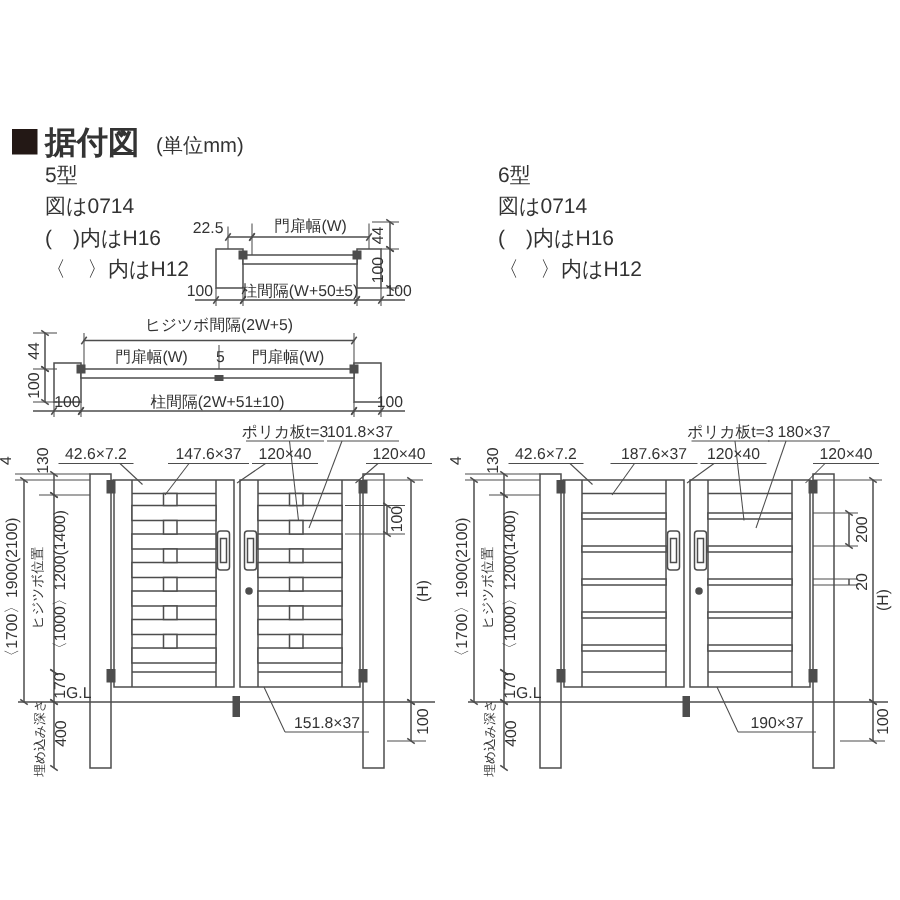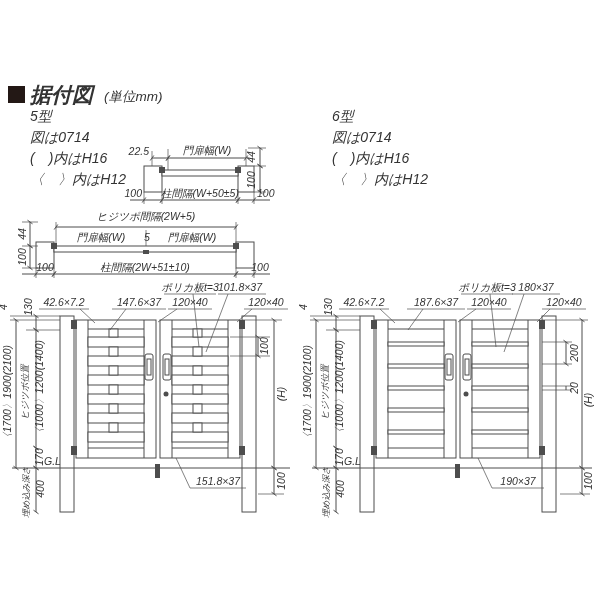--- a/index.html
+++ b/index.html
@@ -1,17 +1,17 @@
 <!DOCTYPE html>
 <html style="--ink: #333333; --line: #4d4d4d; --accent: #231815; --bg: #ffffff; --frame: #e9e9e9;"><head>
 <meta charset="utf-8">
 <style>
   html,body{margin:0;padding:0;background:#fafafa;}
   .page{width:600px;height:600px;background:var(--bg,#fff);position:relative;margin:0;
-        outline:1px solid var(--frame,#ececec);font-style:italic;}
+        outline:1px solid var(--frame,#ececec);}
   svg{display:block;}
   text{fill:var(--ink,#333);font-family:"Liberation Sans","DejaVu Sans",sans-serif;}
   .t21{font-size:21px;font-weight:bold;}
   .t14{font-size:14px;}
   .t13{font-size:13.5px;}
   .t10{font-size:10.5px;}
   .t9{font-size:9px;}
   .t8{font-size:8.5px;}
   .mid{text-anchor:middle;}
   .end{text-anchor:end;}

